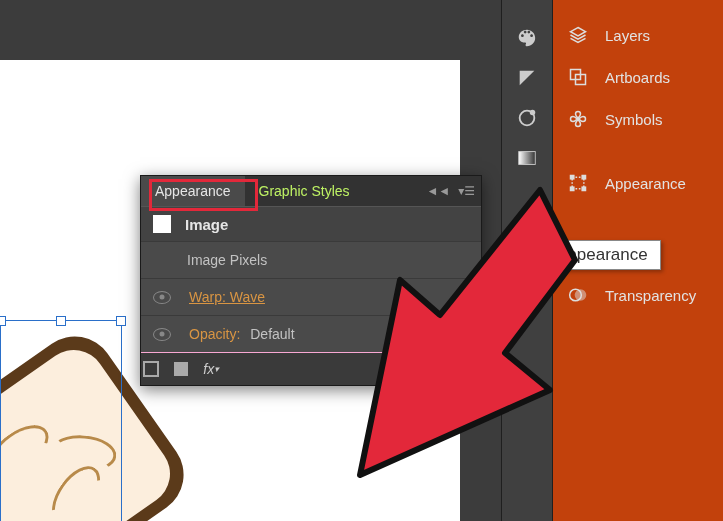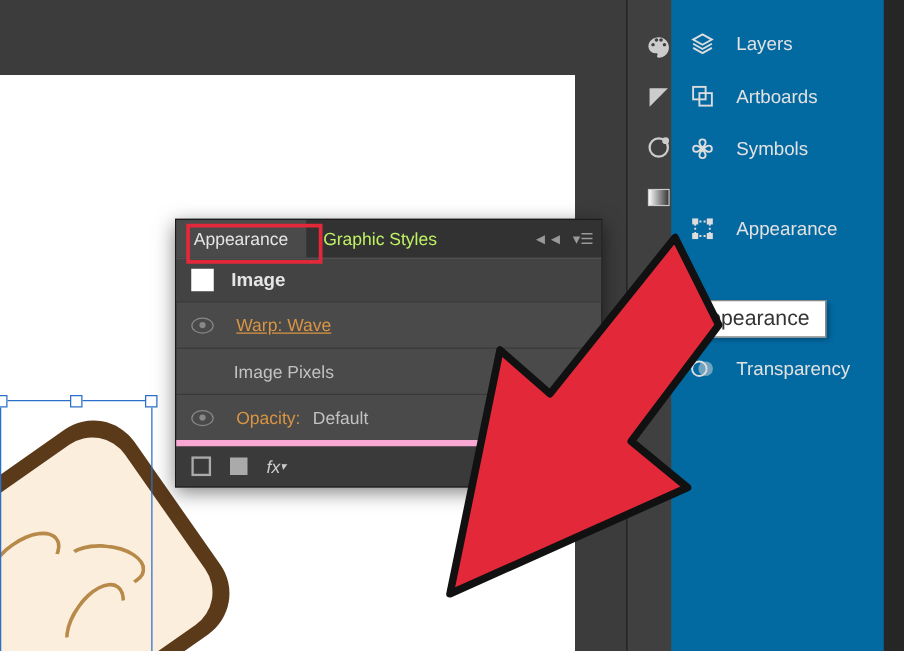--- a/index.html
+++ b/index.html
@@ -22,28 +22,28 @@
   .thumb{width:18px;height:18px;background:#fff;margin-right:14px;}
   .panel-head .title{color:#e5e5e5;font-weight:bold;font-size:15px;}
   .row{display:flex;align-items:center;height:36px;padding:0 12px;border-top:1px solid #3a3a3a;}
   .eye{width:16px;height:11px;border:1.5px solid #888;border-radius:50%;margin-right:18px;position:relative;}
   .eye::after{content:"";position:absolute;left:50%;top:50%;width:5px;height:5px;background:#888;border-radius:50%;transform:translate(-50%,-50%);}
   .eye-gap{width:16px;margin-right:18px;}
   .row .lbl{font-size:14px;}
   .orange{color:#d99543;text-decoration:underline;}
   .orange-nl{color:#d99543;}
   .gray{color:#c2c2c2;}
-  .panel-foot{display:flex;align-items:center;height:32px;padding:0 12px;background:#3a3a3a;border-top:5px solid #f9a8d4;gap:14px;}
+  .panel-foot{display:flex;align-items:center;height:32px;padding:0 2px;background:#3a3a3a;border-top:1px solid #f9a8d4;gap:14px;}
   .foot-ic{width:16px;height:16px;display:flex;align-items:center;justify-content:center;color:#aaa;}
 
   .toolcol{position:absolute;right:170px;top:0;width:50px;height:521px;background:#404040;border-left:1px solid #1f1f1f;border-right:1px solid #1f1f1f;}
   .toolbtn{width:50px;height:40px;display:flex;align-items:center;justify-content:center;color:#ccc;}
   .toolbtn svg{width:22px;height:22px;}
 
-  .rightpanel{position:absolute;right:16px;top:0;width:170px;height:521px;background:#0369a1;}
+  .rightpanel{position:absolute;right:0;top:0;width:170px;height:521px;background:#c2410c;}
   .ritem{display:flex;align-items:center;height:42px;padding:0 14px;gap:16px;}
   .ritem .ic{width:22px;height:22px;display:flex;align-items:center;justify-content:center;}
   .ritem .ic svg{width:20px;height:20px;fill:none;stroke:#ddd;stroke-width:1.8;}
   .ritem .txt{color:#e2e2e2;font-size:15px;}
   .sep{height:22px;}
 
   .tooltip{position:absolute;left:543px;top:240px;background:#fff;color:#333;padding:4px 12px;font-size:17px;border:1px solid #888;box-shadow:2px 2px 4px rgba(0,0,0,.3);}
   .cursor{position:absolute;left:533px;top:208px;pointer-events:none;}
   .arrow{position:absolute;left:300px;top:160px;pointer-events:none;}
 </style>
@@ -75,26 +75,26 @@
       <span>◄◄</span>
       <span>▾☰</span>
     </div>
     <div class="tab-highlight"></div>
   </div>
   <div class="panel-head">
     <div class="thumb"></div>
     <div class="title">Image</div>
   </div>
   <div class="row">
+    <div class="eye-gap"></div>
+    <div class="lbl gray">Image Pixels</div>
+  </div>
+  <div class="row">
     <div class="eye"></div>
     <div class="lbl orange">Warp: Wave</div>
-  </div>
-  <div class="row">
-    <div class="eye-gap"></div>
-    <div class="lbl gray">Image Pixels</div>
   </div>
   <div class="row">
     <div class="eye"></div>
     <div>
       <span class="orange-nl">Opacity:</span>
       <span class="gray" style="margin-left:6px;">Default</span>
     </div>
   </div>
   <div class="panel-foot">
     <div class="foot-ic">

